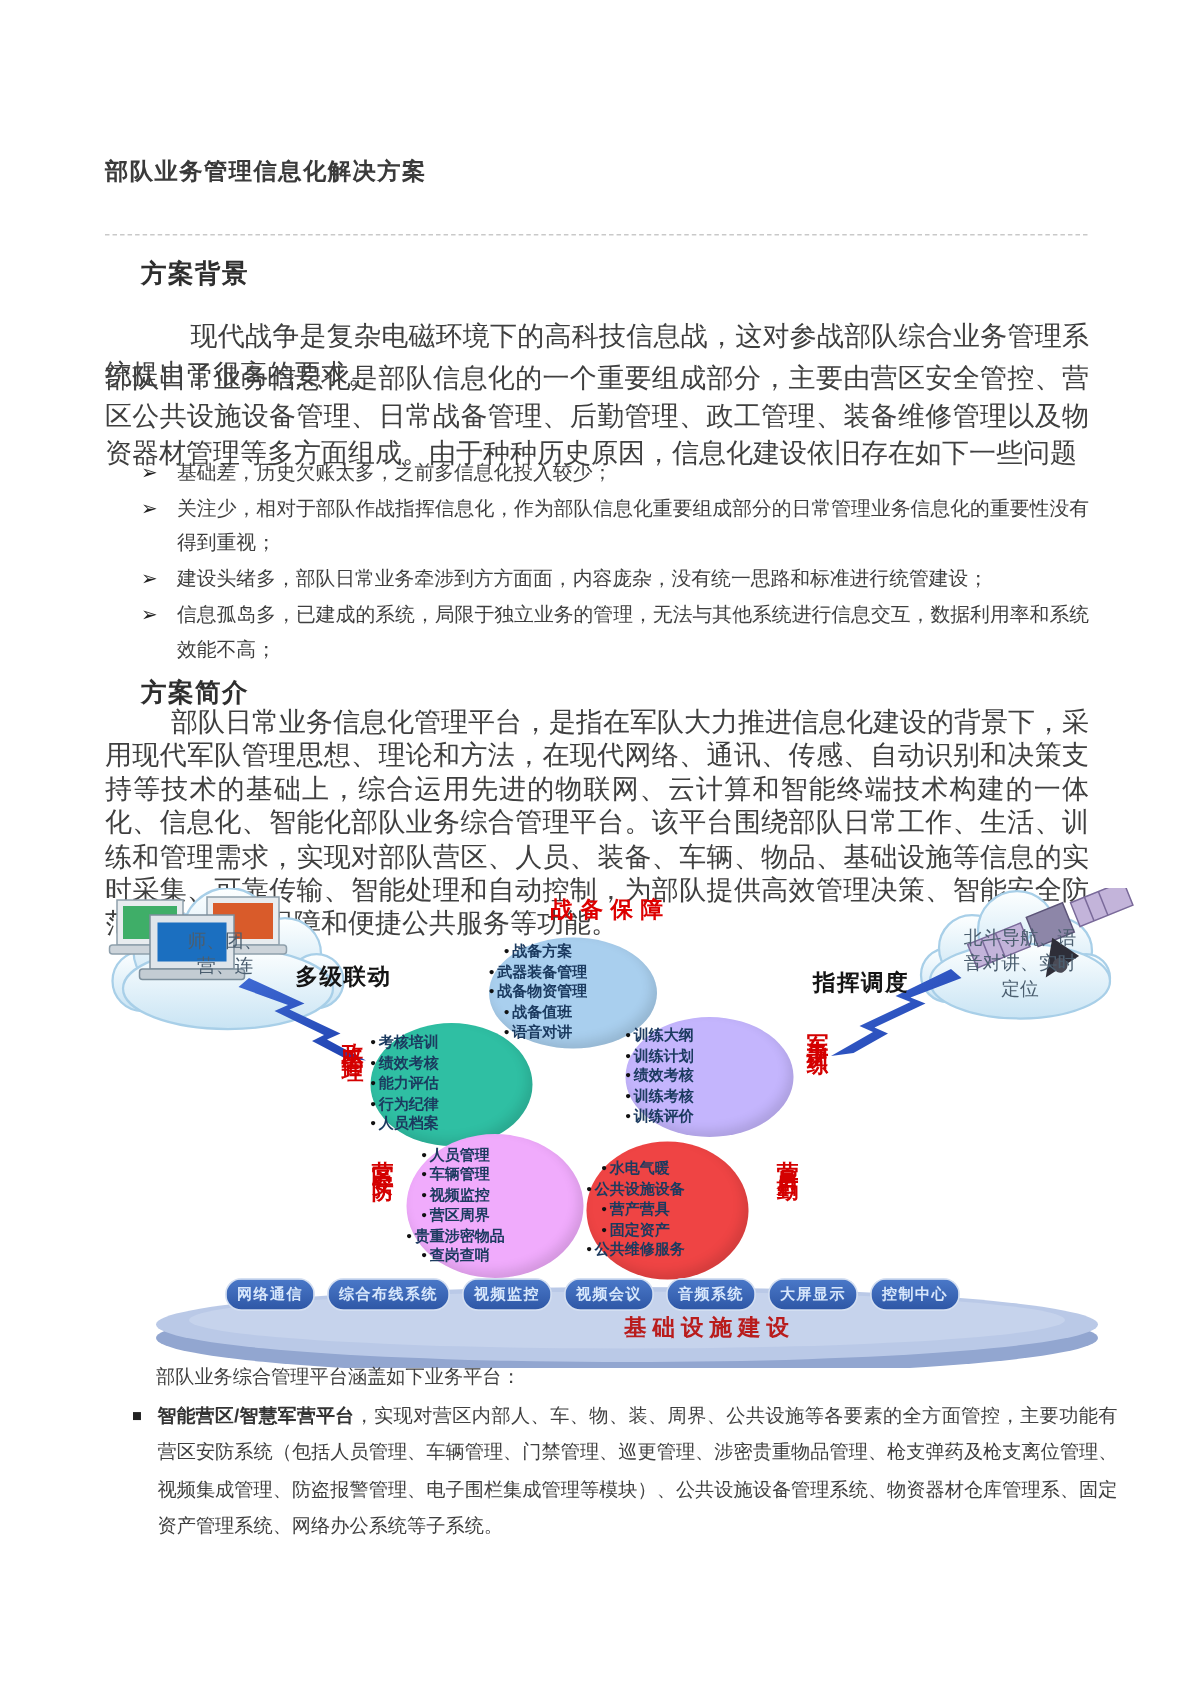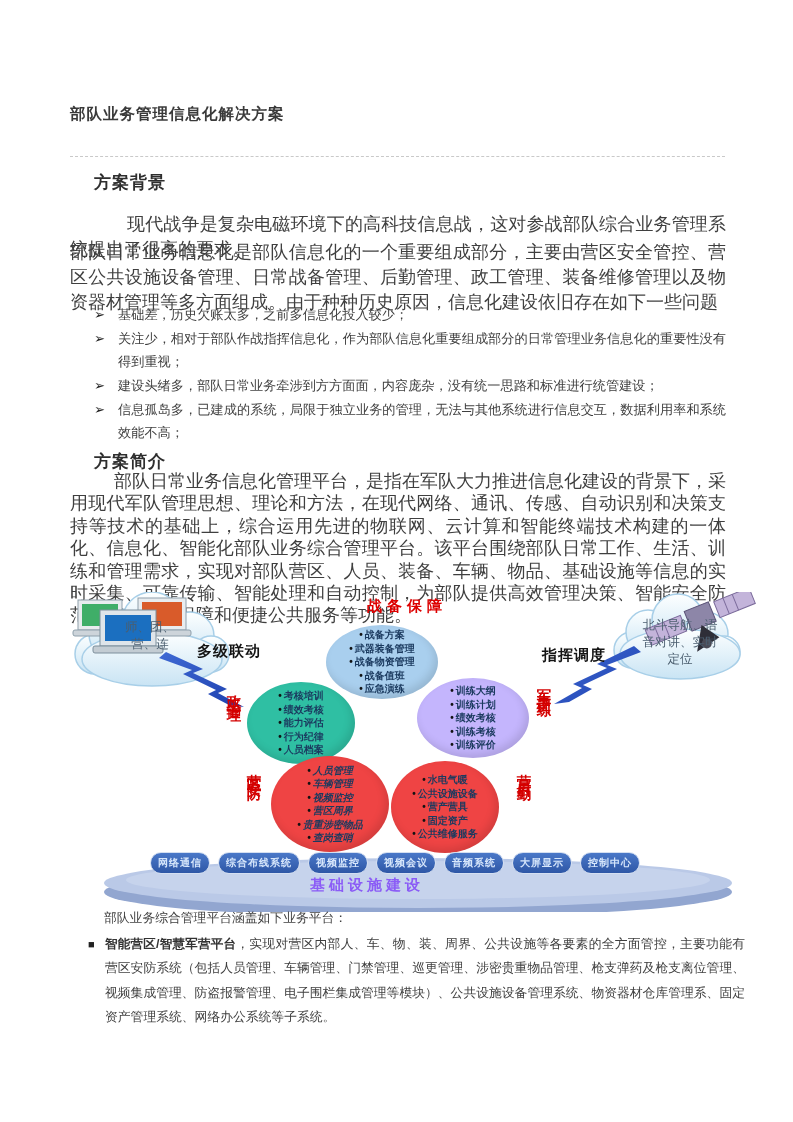--- a/index.html
+++ b/index.html
@@ -22,33 +22,33 @@
   #diagram{left:0;top:592px;width:793px;height:320px;}
   #diagram svg{position:absolute;left:0;top:0;}
   .cloud-text{position:absolute;text-align:center;font-size:12.5px;line-height:17px;color:#4b5e6f;}
   .link-label{position:absolute;font-family:"Liberation Sans","DejaVu Sans",sans-serif;
               font-weight:bold;font-size:15px;color:#141414;letter-spacing:1px;text-align:center;}
   .red-h{position:absolute;font-family:"Liberation Sans","DejaVu Sans",sans-serif;font-weight:bold;
          font-size:15px;color:#dd0000;letter-spacing:5px;text-align:center;}
   .red-v{position:absolute;font-family:"Liberation Sans","DejaVu Sans",sans-serif;font-weight:bold;
          font-size:14.5px;color:#d40000;writing-mode:vertical-rl;text-orientation:upright;
          letter-spacing:4px;}
-  .ellipse{position:absolute;border-radius:50%;display:flex;align-items:center;justify-content:center;
+  .ellipse{position:absolute;border-radius:50%;display:flex;align-items:center;justify-content:flex-start;
            box-shadow:inset -3px -4px 8px rgba(0,0,0,.12);}
   .ellipse ul{list-style:none;margin:0;padding:0;text-align:center;}
   .ellipse li{font-family:"Liberation Sans","DejaVu Sans",sans-serif;font-weight:bold;font-size:10px;
               line-height:13.5px;color:#1b3a5f;white-space:nowrap;}
   .ellipse .dot{color:#111;margin-right:2px;}
   .pill-row{position:absolute;left:150px;top:260px;display:flex;gap:8px;}
   .pill{background:linear-gradient(#4a78c8,#2e57a6);border:1.5px solid #d4dff1;border-radius:13px;
         padding:3px 7px;font-family:"Liberation Sans","DejaVu Sans",sans-serif;font-weight:bold;
         font-size:10px;color:#d6e6fb;white-space:nowrap;letter-spacing:1px;}
-  .platform-label{position:absolute;left:310px;top:284px;width:220px;text-align:left;
+  .platform-label{position:absolute;left:310px;top:284px;width:220px;text-align:right;
         font-family:"Liberation Sans","DejaVu Sans",sans-serif;font-weight:bold;font-size:15px;
-        color:#8b5cf6;letter-spacing:4px;}
+        color:#b91c1c;letter-spacing:4px;}
   
   .footer-lead{left:104px;top:910px;width:620px;font-size:12.8px;color:#3f3f3f;}
   .footer-item{left:88px;top:932px;width:640px;font-size:12.8px;line-height:24.3px;text-align:justify;
                color:#3f3f3f;padding-left:17px;box-sizing:content-box;}
   .footer-item .square{position:absolute;left:0;top:0;font-size:11px;color:#222;}
   .footer-item b{font-family:"Liberation Sans","DejaVu Sans",sans-serif;font-size:12.5px;color:#333;}
 </style>
 </head>
 <body>
 
@@ -160,21 +160,21 @@
     <div class="link-label" style="left:197px;top:50px;">多级联动</div>
     <div class="link-label" style="left:542px;top:54px;font-family:Liberation Mono, monospace;">指挥调度</div>
 
     <div class="red-h" style="left:352px;top:5px;width:110px;">战备保障</div>
     <div class="ellipse" style="left: 326px; top: 33px; width: 112px; height: 74px; background-color: rgb(169, 207, 238);">
       <ul>
         <li><span class="dot">•</span><span>战备方案</span></li>
         <li><span class="dot">•</span><span>武器装备管理</span></li>
         <li><span class="dot">•</span><span>战备物资管理</span></li>
         <li><span class="dot">•</span><span>战备值班</span></li>
-        <li><span class="dot">•</span><span>应急演练</span></li>
+        <li><span class="dot">•</span><span>语音对讲</span></li>
       </ul>
     </div>
 
     <div class="red-v" style="left:224px;top:92px;height:88px;">政工管理</div>
     <div class="ellipse" style="left: 247px; top: 90px; width: 108px; height: 82px; background-color: rgb(47, 191, 163);">
       <ul>
         <li><span class="dot">•</span><span>考核培训</span></li>
         <li><span class="dot">•</span><span>绩效考核</span></li>
         <li><span class="dot">•</span><span>能力评估</span></li>
         <li><span class="dot">•</span><span>行为纪律</span></li>
@@ -187,21 +187,21 @@
       <ul>
         <li><span class="dot">•</span><span>训练大纲</span></li>
         <li><span class="dot">•</span><span>训练计划</span></li>
         <li><span class="dot">•</span><span>绩效考核</span></li>
         <li><span class="dot">•</span><span>训练考核</span></li>
         <li><span class="dot">•</span><span>训练评价</span></li>
       </ul>
     </div>
 
     <div class="red-v" style="left:244px;top:170px;height:92px;">营区安防</div>
-    <div class="ellipse" style="left: 271px; top: 164px; width: 118px; height: 96px; background-color: #ef4444; font-style: italic;">
+    <div class="ellipse" style="left: 271px; top: 164px; width: 118px; height: 96px; background-color: #f0abfc;">
       <ul>
         <li><span class="dot">•</span><span>人员管理</span></li>
         <li><span class="dot">•</span><span>车辆管理</span></li>
         <li><span class="dot">•</span><span>视频监控</span></li>
         <li><span class="dot">•</span><span>营区周界</span></li>
         <li><span class="dot">•</span><span>贵重涉密物品</span></li>
         <li><span class="dot">•</span><span>查岗查哨</span></li>
       </ul>
     </div>
 

